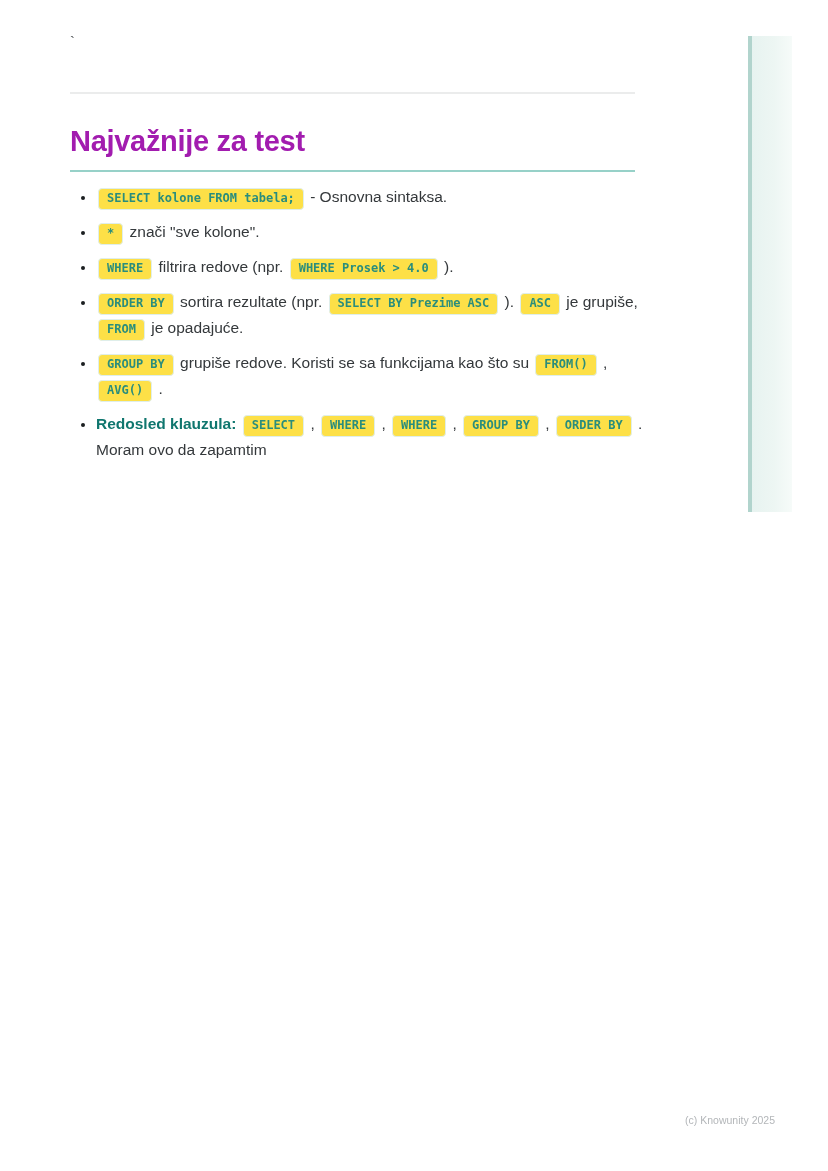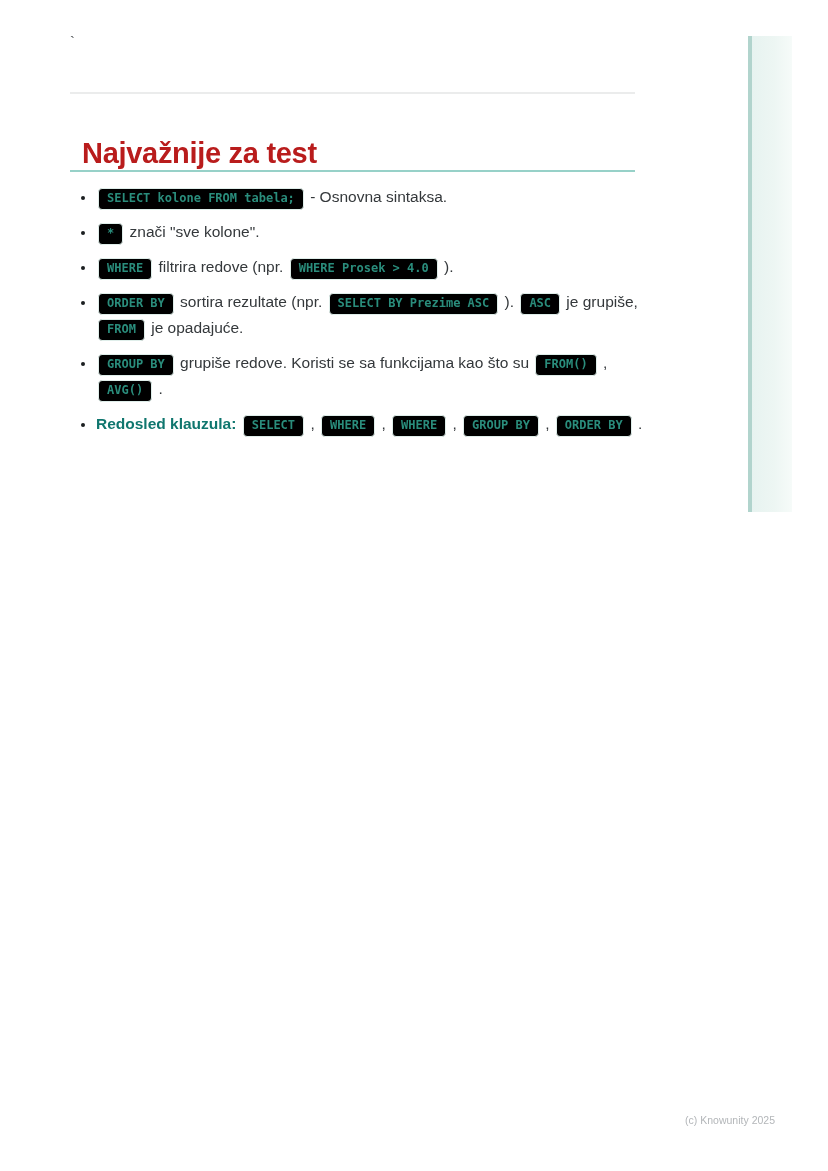--- a/index.html
+++ b/index.html
@@ -15,22 +15,22 @@
     position:absolute; left:70px; top:33px;
     font-size:15px; color:#4a4e52;
   }
   .top-divider {
     position:absolute; left:70px; top:92px;
     width:565px; height:0;
     border-top:2px solid #ebecec;
   }
   .page-title {
     position:absolute; left:70px; top:125px;
-    margin:12px; font-size:29px; font-weight:bold;
-    color:#b91c1c; letter-spacing:-0.3px;
+    margin:0; font-size:29px; font-weight:bold;
+    color:#a21caf; letter-spacing:-0.3px;
   }
   .heading-rule {
     position:absolute; left:70px; top:170px;
     width:565px; height:2px; background:#97d1c8;
   }
   .key-points {
     position:absolute; left:70px; top:184px;
     width:566px; margin:0; padding:0 0 0 26px;
     list-style:disc;
   }
@@ -38,21 +38,21 @@
     margin:0 0 9px 0;
     font-size:15.5px; line-height:26px;
     color:#34383b;
   }
   .key-points li::marker { color:#1b1e20; font-size:14px; }
   .chip {
     display:inline-block;
     font-family:"DejaVu Sans Mono", monospace;
     font-weight:bold; font-size:12px; line-height:15px;
     color:#2a8d7c;
-    background:#000000;
+    background:#fde047;
     border:1px solid #dfeeea;
     border-radius:4px;
     padding:2px 8px 3px 8px;
     margin:0 2px;
     vertical-align:baseline;
     white-space:nowrap;
   }
   .item-note { line-height:26px; }
   strong.lead { font-weight:bold; color:#0f766e; }
   .highlight-panel {
@@ -76,18 +76,18 @@
 <h1 class="page-title">Najvažnije za test</h1>
 
 <div class="heading-rule"></div>
 
 <ul class="key-points">
     <li><code class="chip">SELECT kolone FROM tabela;</code><span> - Osnovna sintaksa.</span></li>
     <li><code class="chip">*</code><span> znači "sve kolone".</span></li>
     <li><code class="chip">WHERE</code><span> filtrira redove (npr. </span><code class="chip">WHERE Prosek &gt; 4.0</code><span> ).</span></li>
     <li><code class="chip">ORDER BY</code><span> sortira rezultate (npr. </span><code class="chip">SELECT BY Prezime ASC</code><span> ). </span><code class="chip">ASC</code><span> je grupiše, </span><code class="chip">FROM</code><span> je opadajuće.</span></li>
     <li><code class="chip">GROUP BY</code><span> grupiše redove. Koristi se sa funkcijama kao što su </span><code class="chip">FROM()</code><span> , </span><code class="chip">AVG()</code><span> .</span></li>
-    <li><strong class="lead">Redosled klauzula:</strong><span> </span><code class="chip">SELECT</code><span> , </span><code class="chip">WHERE</code><span> , </span><code class="chip">WHERE</code><span> , </span><code class="chip">GROUP BY</code><span> , </span><code class="chip">ORDER BY</code><span> .</span></li>
+    <li><strong class="lead">Redosled klauzula:</strong><span> </span><code class="chip">SELECT</code><span> , </span><code class="chip">WHERE</code><span> , </span><code class="chip">WHERE</code><span> , </span><code class="chip">GROUP BY</code><span> , </span><code class="chip">ORDER BY</code><span> .</span><div class="item-note">Moram ovo da zapamtim</div></li>
   </ul>
 
 <div class="highlight-panel"></div>
 
 <div class="copyright">(c) Knowunity 2025</div>
 
 </body></html>

